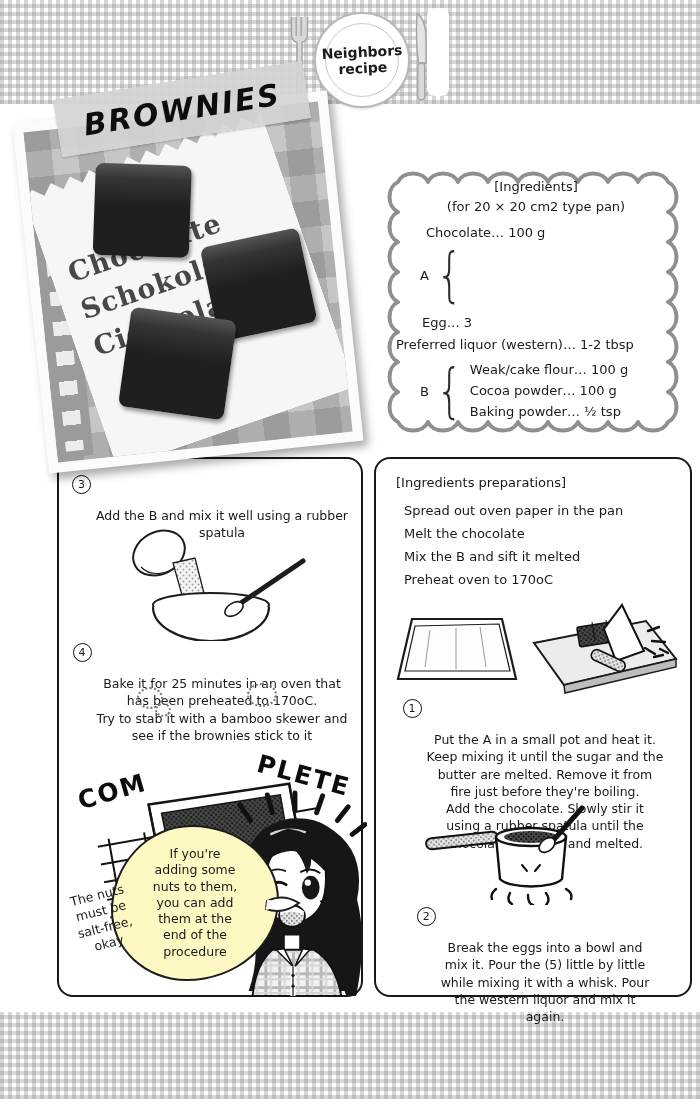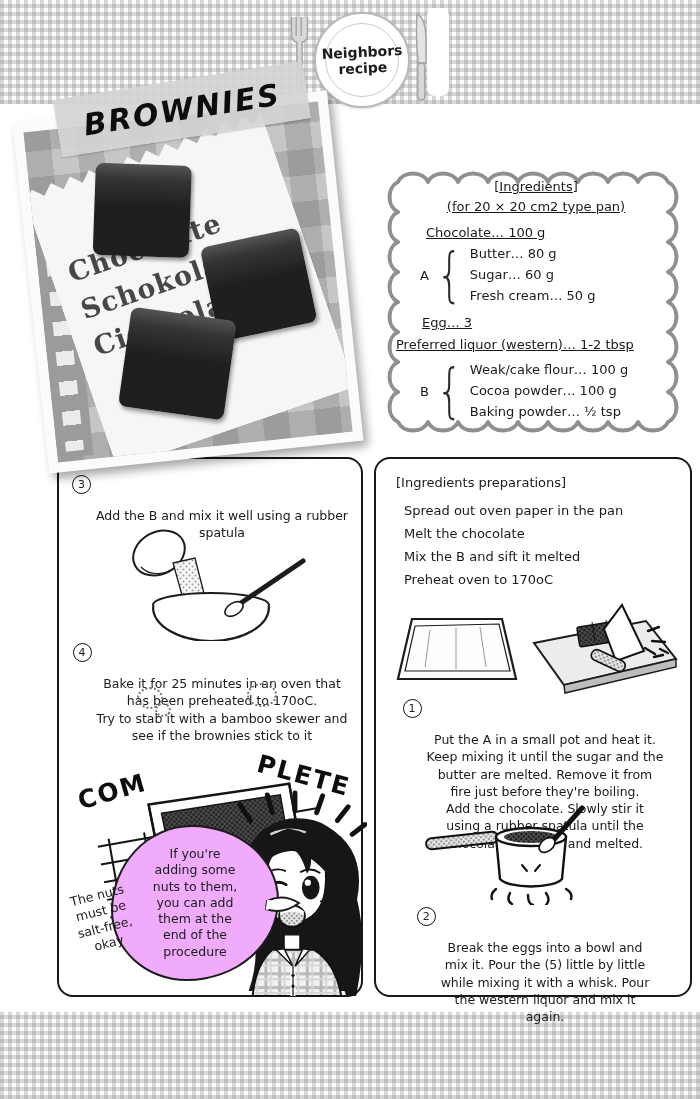--- a/index.html
+++ b/index.html
@@ -46,21 +46,21 @@
   .b3{left:76px;top:196px;width:106px;height:100px;transform:rotate(14deg);}
   .tape{position:absolute;left:56px;top:80px;width:252px;height:58px;transform:rotate(-9deg);
       background:rgba(212,212,212,.92);z-index:7;display:flex;align-items:center;justify-content:center;
       box-shadow:0 1px 2px rgba(0,0,0,.2);}
   .tape-title{font-weight:bold;font-style:italic;font-size:30px;letter-spacing:2px;color:#0d0d0d;}
 
   
   .cloud{position:absolute;left:372px;top:158px;width:328px;height:294px;}
   .cloud svg{position:absolute;inset:0;}
   .cloud-body{position:absolute;left:22px;right:22px;top:20px;bottom:18px;font-size:13px;}
-  .ing-line{position:absolute;white-space:pre-line;line-height:1.4;text-decoration:underline;}
+  .ing-line{position:absolute;white-space:pre-line;line-height:1.4;}
   .ing-title{left:0;right:0;top:0;text-align:center;}
   .ing-sub{left:0;right:0;top:20px;text-align:center;}
   .ing-choc{left:32px;top:46px;}
   .ing-egg{left:28px;top:136px;}
   .ing-liq{left:2px;top:158px;text-align:right;}
   .group{position:absolute;display:flex;align-items:center;gap:2px;}
   .group-a{left:26px;top:66px;}
   .group-b{left:26px;top:182px;}
   .brace{font-size:58px;font-weight:200;color:#2c2c2c;transform:scaleX(.72);line-height:62px;}
   .group-items{white-space:pre-line;line-height:1.6;}
@@ -72,21 +72,21 @@
   .panel-right{left:374px;width:318px;}
   .step{position:absolute;display:flex;align-items:flex-start;justify-content:center;gap:5px;}
   .step-text{white-space:pre-line;font-size:12.5px;line-height:1.38;text-align:center;margin-top:32px;}
   .cnum{width:17px;height:17px;border:1.6px solid #111;border-radius:50%;font-size:11px;
         display:inline-flex;align-items:center;justify-content:center;flex:0 0 auto;margin-top:0px;}
   .ml{white-space:pre-line;}
   .prep-title{position:absolute;left:20px;top:16px;font-size:13px;}
   .prep-items{position:absolute;left:28px;top:40px;font-size:13px;line-height:1.78;}
   .complete-word{position:absolute;font-weight:800;font-size:25px;letter-spacing:2px;color:#0c0c0c;}
   .puff{position:absolute;border:2px dotted #777;border-radius:50%;}
-  .bubble{position:absolute;left:52px;top:366px;width:164px;height:152px;background:#f0abfc;
+  .bubble{position:absolute;left:52px;top:366px;width:164px;height:152px;background:#fef9c3;
       border:2px solid #1c1c1c;border-radius:48% 52% 55% 45% / 55% 48% 52% 45%;
       display:flex;align-items:center;justify-content:center;text-align:center;
       font-size:12.5px;line-height:1.3;z-index:3;}
   .side-note{position:absolute;left:-4px;top:428px;width:96px;transform:rotate(-14deg);
       font-size:12.5px;line-height:1.3;text-align:center;z-index:4;}
   .abs{position:absolute;}
 </style>
 </head>
 <body>
 
@@ -163,23 +163,20 @@
            a16 13 0 0 1 -30 0 a16 13 0 0 1 -30 0 a16 13 0 0 1 -30 0 a16 13 0 0 1 -30 0 a16 13 0 0 1 -30 0 a16 13 0 0 1 -30 0 a16 13 0 0 1 -30 0 a16 13 0 0 1 -30 0 a16 13 0 0 1 -30 0
            a13 16 0 0 1 0 -30 a13 16 0 0 1 0 -30 a13 16 0 0 1 0 -30 a13 16 0 0 1 0 -30 a13 16 0 0 1 0 -30 a13 16 0 0 1 0 -30 a13 16 0 0 1 0 -30 a13 16 0 0 1 0 -30 Z"></path>
     </svg>
     <div class="cloud-body">
       <div class="ing-line ing-title">[Ingredients]</div>
       <div class="ing-line ing-sub">(for 20 × 20 cm2 type pan)</div>
       <div class="ing-line ing-choc">Chocolate… 100 g</div>
       <div class="group group-a">
         <span>A</span>
         <span class="brace">{</span>
-        <span class="group-items">Butter… 80 g
-Sugar… 60 g
-Fresh cream… 50 g</span>
       </div>
       <div class="ing-line ing-egg">Egg… 3</div>
       <div class="ing-line ing-liq">Preferred liquor (western)… 1-2 tbsp</div>
       <div class="group group-b">
         <span>B</span>
         <span class="brace">{</span>
         <span class="group-items">Weak/cake flour… 100 g
 Cocoa powder… 100 g
 Baking powder… ½ tsp</span>
       </div>

